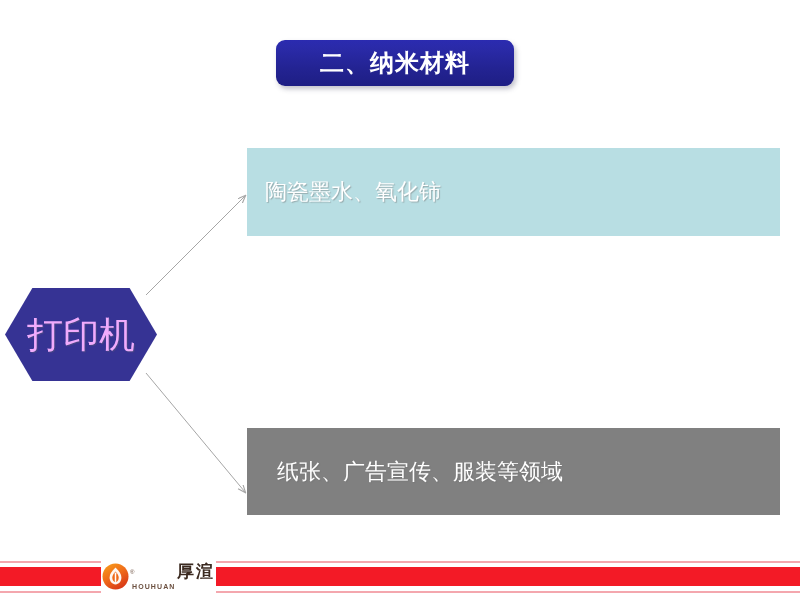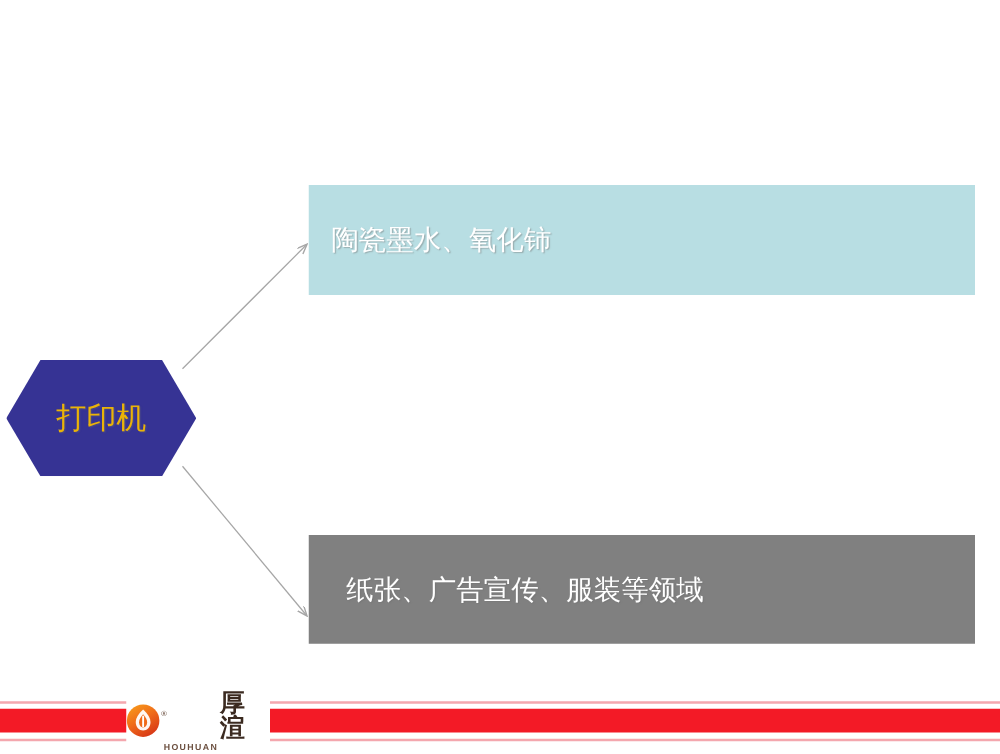--- a/index.html
+++ b/index.html
@@ -56,22 +56,22 @@
     width: 152px;
     height: 93px;
     background: #363394;
     -webkit-clip-path: polygon(18% 0%, 82% 0%, 100% 50%, 82% 100%, 18% 100%, 0% 50%);
     clip-path: polygon(18% 0%, 82% 0%, 100% 50%, 82% 100%, 18% 100%, 0% 50%);
     display: flex;
     align-items: center;
     justify-content: center;
   }
   .hexagon-text {
-    color: #eab308;
-    font-size: 24px;
+    color: #f0abfc;
+    font-size: 36px;
     line-height: 1;
     white-space: nowrap;
     text-shadow: 1px 1px 1px rgba(90,90,120,0.55);
   }
 
   
   .content-box {
     position: absolute;
     left: 247px;
     width: 533px;
@@ -164,21 +164,21 @@
     flex: none;
   }
   .logo-wordmark {
     display: flex;
     flex-direction: column;
     align-items: flex-start;
     justify-content: center;
     line-height: 1;
   }
   .logo-cn {
-    font-size: 20px;
+    font-size: 17px;
     font-weight: bold;
     color: #3b2a20;
     letter-spacing: 2px;
     font-family: "DejaVu Serif", "Liberation Serif", serif;
     margin-left: 45px;
   }
   .logo-en {
     font-size: 7px;
     font-weight: bold;
     color: #6b4f3f;
@@ -191,20 +191,23 @@
     top: 6px;
     font-size: 6px;
     color: #6b4f3f;
   }
 </style>
 </head>
 <body>
 
 <div class="slide">
 
+  <div class="title-banner">
+    <span class="title-banner-text">二、纳米材料</span>
+  </div>
 
   <svg class="connectors" viewBox="0 0 800 603">
     <defs>
       <marker id="arrowhead" markerWidth="9" markerHeight="9" refX="7" refY="3.2" orient="auto">
         <path d="M0,0 L8,3.2 L0,6.4" fill="none" stroke="#a6a6a6" stroke-width="1.1"></path>
       </marker>
     </defs>
     <line x1="146" y1="295" x2="245" y2="196" stroke="#a6a6a6" stroke-width="1" marker-end="url(#arrowhead)"></line>
     <line x1="146" y1="373" x2="245" y2="492" stroke="#a6a6a6" stroke-width="1" marker-end="url(#arrowhead)"></line>
   </svg>

